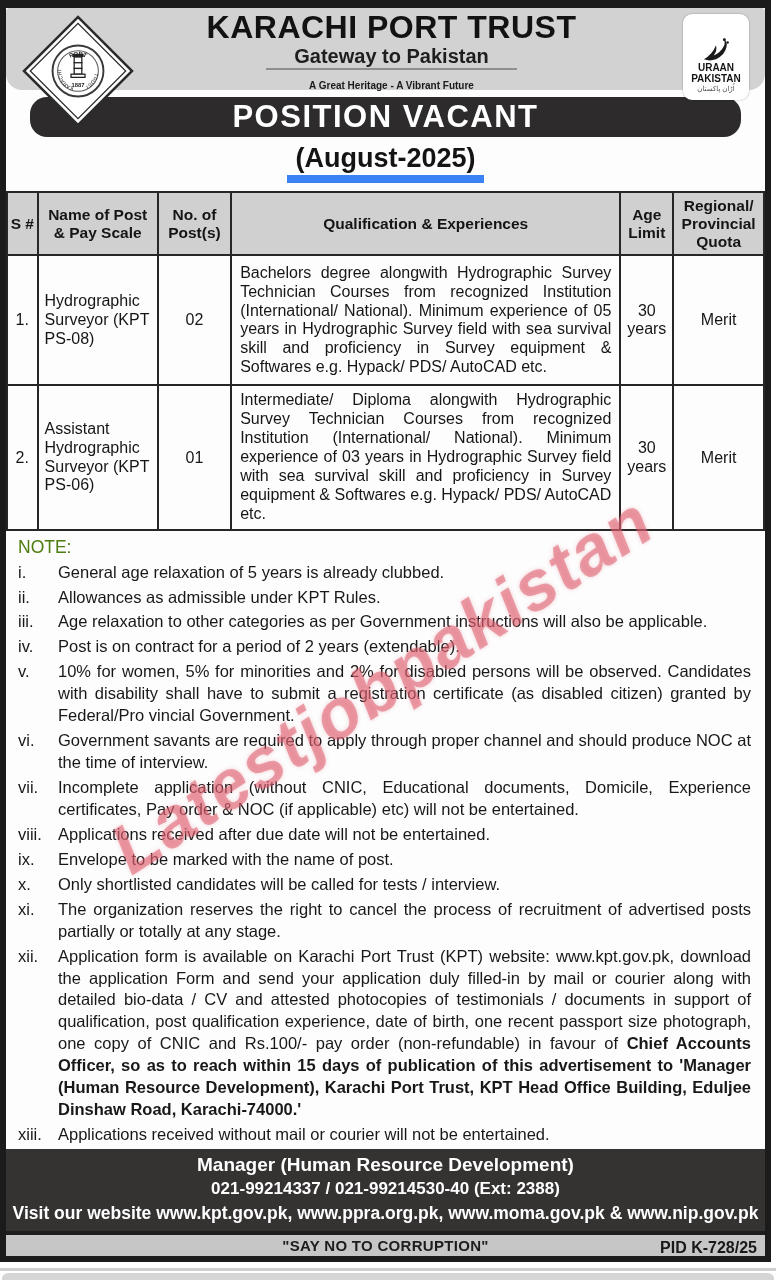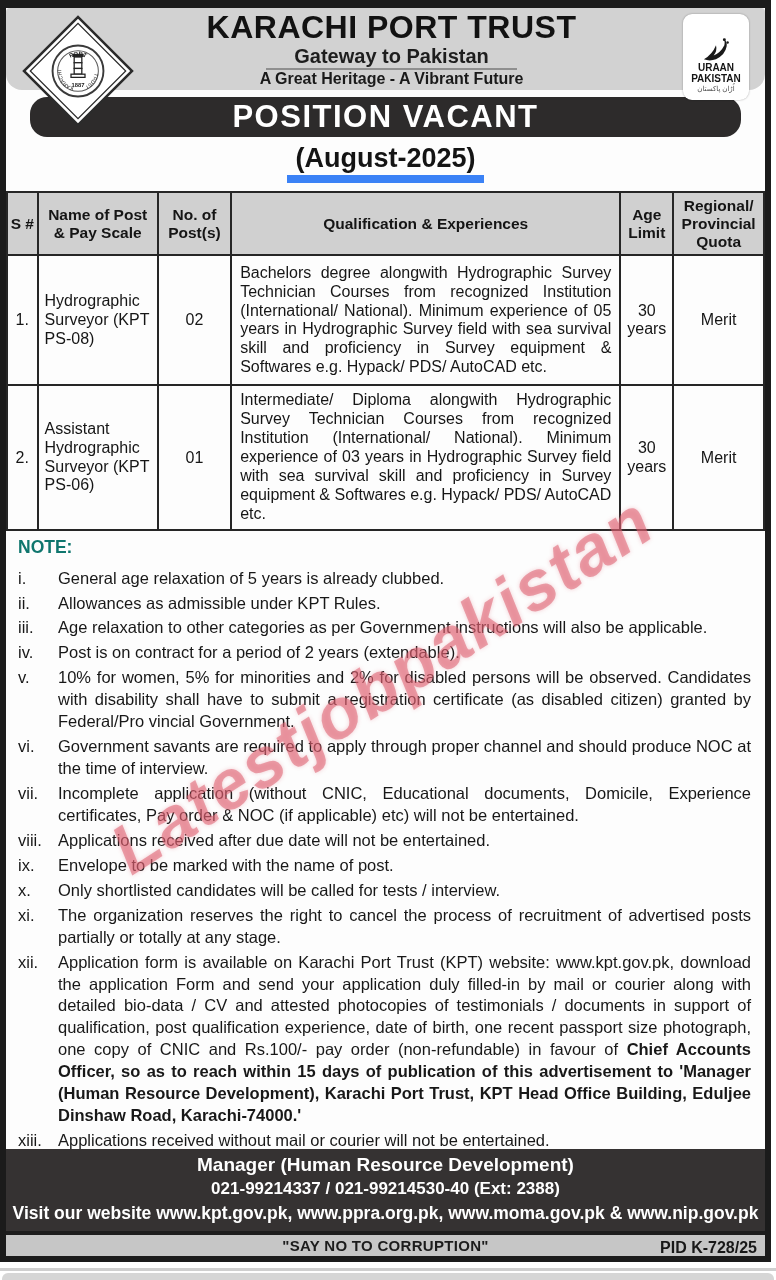--- a/index.html
+++ b/index.html
@@ -16,21 +16,21 @@
   
   .header-panel {
     position:relative; height:82px; background:#d2d2d2;
     border-radius:4px 4px 16px 16px; z-index:1;
   }
   .kpt-logo { position:absolute; left:16px; top:2px; z-index:5; }
   .header-center { position:absolute; left:112px; right:100px; top:3px; text-align:center; }
   .header-title { font-size:32px; font-weight:800; letter-spacing:.5px; line-height:1.05; color:#121212; }
   .header-subtitle { display:inline-block; font-size:20px; font-weight:700; color:#1e1e1e;
     border-bottom:2px solid #8f8f8f; padding:0 28px 1px; line-height:1.1; }
-  .header-tagline { font-size:16px; font-weight:700; color:#1a1a1a; margin-top:0; }
+  .header-tagline { font-size:10px; font-weight:700; color:#1a1a1a; margin-top:10px; }
   .uraan-box {
     position:absolute; right:16px; top:6px; width:66px; height:86px; background:#ffffff;
     border-radius:9px; z-index:5; display:flex; flex-direction:column; align-items:center;
     justify-content:center; padding-top:16px; box-shadow:0 0 2px rgba(0,0,0,.35);
   }
   .uraan-line { font-size:10px; font-weight:800; line-height:1.08; color:#141414; letter-spacing:0; }
   .uraan-urdu { font-size:7px; color:#4b4b4b; margin-top:1px; }
   
   .banner {
     margin:7px 24px 0; height:40px; background:#2d2b2b; border-radius:17px;
@@ -49,21 +49,21 @@
   }
   table.vacancy td { font-size:16px; vertical-align:middle; background:#fdfdfd; }
   .c-center { text-align:center; }
   .cell-post { padding:16px 6px; line-height:1.18;border-radius:30px; }
   .cell-qual { text-align:justify; padding:5px 8px; font-size:15.5px; line-height:1.18; }
   .row-1 td { height:130px; }
   .row-2 td { height:124px; }
   .age-cell { line-height:1.15; }
   
   .notes { padding:5px 10px 0 12px; }
-  .note-heading { font-size:17.5px; font-weight:700; margin:1px 0 10px; color:#0f766e; }
+  .note-heading { font-size:17.5px; font-weight:400; margin:1px 0 4px; color:#4d7c0f; }
   .note-item { display:flex; margin-bottom:3px; font-size:16.5px; line-height:1.33; color:#181818; }
   .note-num { width:40px; flex:none; }
   .note-text { flex:1; text-align:justify; padding-right:4px; }
   .note-text strong { font-weight:800; }
   
   .footer-dark {
     position:absolute; left:0; right:0; bottom:25px; background:#353232; color:#ffffff;
     text-align:center; padding:5px 4px 7px;
   }
   .footer-line1 { font-size:19px; font-weight:800; }

